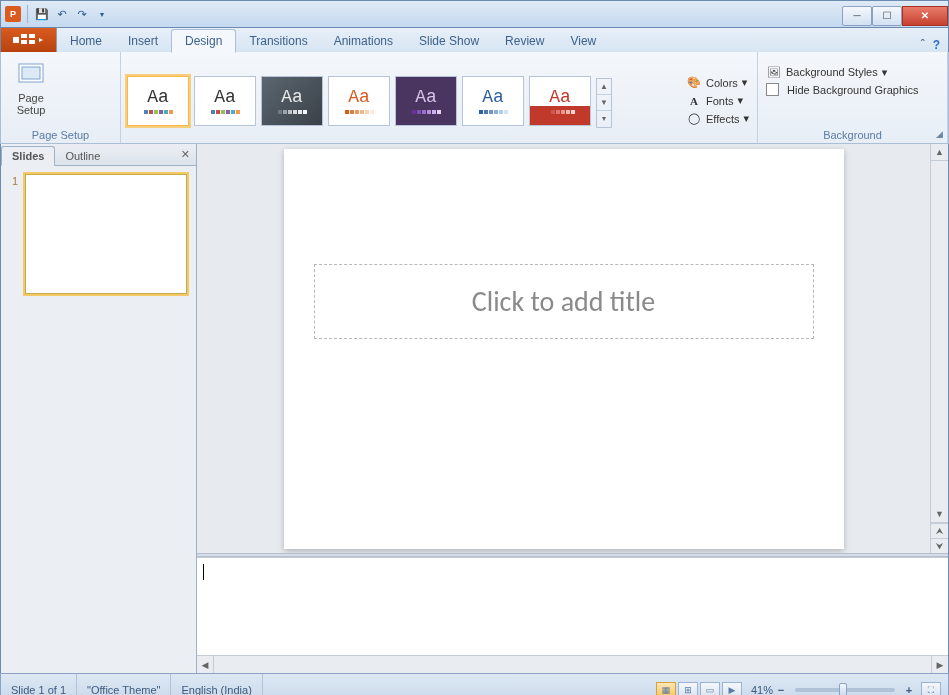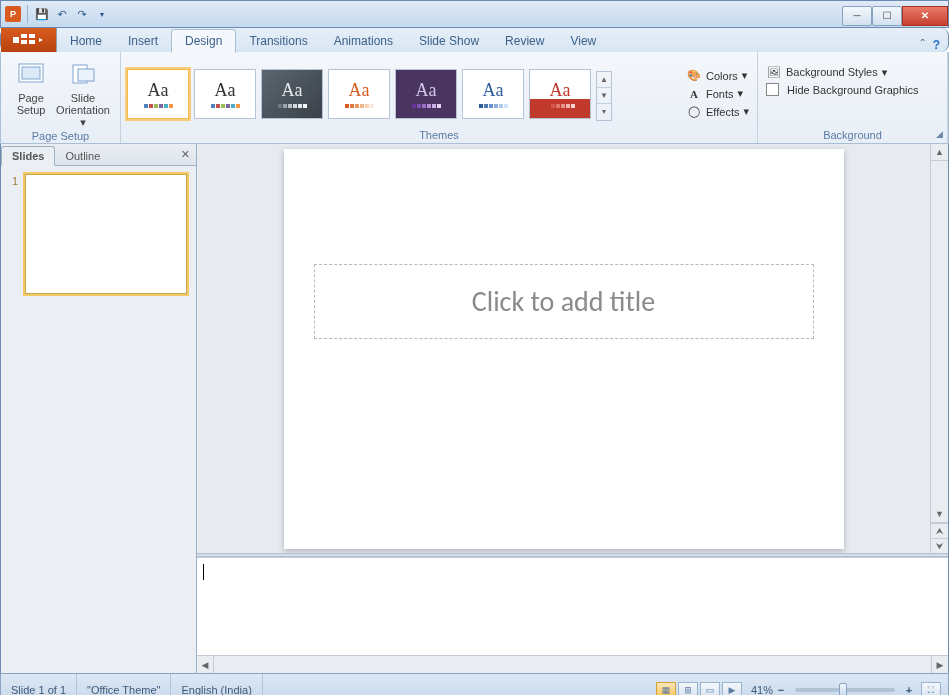--- a/index.html
+++ b/index.html
@@ -10,21 +10,21 @@
 .titlebar .qat { display: flex; align-items: center; gap: 4px; padding-left: 4px; }
 .qat-icon { width: 16px; height: 16px; display: flex; align-items: center; justify-content: center; color: #2c5a8c; font-size: 11px; }
 .qat-sep { width: 1px; height: 18px; background: #9ab3d0; margin: 0 2px; }
 .titlebar .title { position: absolute; left: 50%; transform: translateX(-50%); color: #3c628b; }
 .win-controls { margin-left: auto; display: flex; }
 .win-btn { width: 30px; height: 20px; border: 1px solid #8aa3c2; background: linear-gradient(#f4f8fc,#d2e1f1); display: flex; align-items: center; justify-content: center; font-size: 10px; color: #444; margin-top: 3px; }
 .win-btn.close { width: 46px; background: linear-gradient(#e97c6a,#c74030); color: #fff; border-color: #a83020; font-weight: bold; }
 .win-btn.min,.win-btn.max{border-radius:2px}
 
 
-.tabrow { height: 24px; background: linear-gradient(#e7eff8,#d7e5f3); border-left:1px solid #6d8ab0; border-right:1px solid #6d8ab0; display: flex; align-items: flex-end; font-size: 12px; border-radius: 8px; }
+.tabrow { height: 24px; background: linear-gradient(#e7eff8,#d7e5f3); border-left:1px solid #6d8ab0; border-right:1px solid #6d8ab0; display: flex; align-items: flex-end; font-size: 12px; }
 .file-btn { width: 56px; height: 24px; background: linear-gradient(#d95b1f,#b8420f); display:flex;align-items:center;justify-content:center; border-right:1px solid #8c9db2;}
 .file-btn svg{width:34px;height:14px}
 .tab { padding: 4px 13px; color: #3c628b; cursor: default; }
 .tab.active { background: #f4f7fb; border: 1px solid #aabfd6; border-bottom: 1px solid #f4f7fb; border-radius: 3px 3px 0 0; margin-bottom: -1px; }
 .tabrow .spacer { flex: 1; }
 .help-icons { display:flex; gap:8px; padding-right:8px; color:#3c628b; font-size:12px; align-items:center; }
 
 
 .ribbon { height: 92px; background: linear-gradient(#f4f7fb,#e8eef6); border:1px solid #aabfd6; border-top:none; display:flex; font-size:11px; color:#444; }
 .group { border-right:1px solid #c3d2e3; padding:4px 6px 2px; display:flex; flex-direction:column; }
@@ -32,21 +32,21 @@
 .group-label { text-align:center; color:#5a7ba3; font-size:11px; padding-top:2px; position:relative; }
 .group-label .launcher { position:absolute; right:-2px; top:2px; font-size:9px; color:#6c88a8; }
 
 .bigbtn { width:48px; display:flex; flex-direction:column; align-items:center; padding-top:2px; gap:2px; text-align:center; line-height:1.1; }
 .bigbtn .ico { width:32px; height:32px; display:flex;align-items:center;justify-content:center; }
 
 
 .theme-gallery { display:flex; gap:5px; align-items:center; padding-top:4px; flex:1; }
 .theme-item { width:62px; height:50px; border:1px solid #b5c5d7; background:#fff; display:flex; flex-direction:column; align-items:center; justify-content:center; position:relative; }
 .theme-item.sel { border:1px solid #f7b84a; outline:2px solid #f7ce7c; outline-offset:0; }
-.theme-item .aa { font-size:18px; font-family: Liberation Serif, serif; }
+.theme-item .aa { font-size:18px; font-family: Liberation Mono, monospace; }
 .theme-item .swatch { display:flex; gap:1px; margin-top:3px; }
 .theme-item .swatch span{width:4px;height:4px;display:block}
 .theme-nav { width:16px; display:flex; flex-direction:column; border:1px solid #b5c5d7; height:50px; margin-top:4px; }
 .theme-nav div{flex:1;display:flex;align-items:center;justify-content:center;font-size:8px;border-bottom:1px solid #c3d2e3;color:#666}
 .theme-nav div:last-child{border:none}
 
 .small-list { display:flex; flex-direction:column; gap:2px; padding-top:4px; }
 .small-item { display:flex; align-items:center; gap:4px; font-size:11px; color:#333; padding:1px 2px; }
 .small-item .ico{width:16px;height:14px;display:flex;align-items:center;justify-content:center;font-size:11px}
 .chk { width:13px;height:13px;border:1px solid #888;background:#fff;display:inline-block;margin-right:4px; }
@@ -145,29 +145,20 @@
     <div class="group-body">
       <div class="bigbtn">
         <div class="ico">
             <svg width="28" height="24">
               <rect x="2" y="2" width="24" height="18" fill="#fff" stroke="#7fa4cf"></rect>
               <rect x="5" y="5" width="18" height="12" fill="#dce9f6" stroke="#7fa4cf"></rect>
             </svg>
           </div>
         <span>Page Setup</span>
       </div>
-      <div class="bigbtn">
-        <div class="ico">
-            <svg width="28" height="24">
-              <rect x="4" y="3" width="14" height="18" fill="#fff" stroke="#7fa4cf"></rect>
-              <rect x="9" y="7" width="16" height="12" fill="#eaf2fb" stroke="#7fa4cf"></rect>
-            </svg>
-          </div>
-        <span><span>Slide Orientation</span> ▾</span>
-      </div>
     </div>
     <div class="group-label">Page Setup</div>
   </div>
 
   <div class="group" style="flex:1">
     <div class="group-body" style="align-items:center">
       <div class="theme-gallery">
         <div class="theme-item sel">
             <span class="aa" style="color:#333">Aa</span>
             <div class="swatch">
@@ -250,21 +241,20 @@
             <div>▼</div>
             <div>▾</div>
           </div>
       </div>
       <div class="small-list" style="margin-left:6px">
         <div class="small-item"><span class="ico">🎨</span><span>Colors</span> ▾</div>
         <div class="small-item"><span class="ico" style="font-family:serif;font-weight:bold">A</span><span>Fonts</span> ▾</div>
         <div class="small-item"><span class="ico">◯</span><span>Effects</span> ▾</div>
       </div>
     </div>
-    <div class="group-label">Themes</div>
   </div>
 
   <div class="group" style="width:190px">
     <div class="group-body">
       <div class="small-list" style="padding-top:8px">
         <div class="small-item"><span class="ico">🖼</span><span>Background Styles</span> ▾</div>
         <div class="small-item" style="margin-top:0">
             <span class="chk"></span>
             <span>Hide Background Graphics</span>
           </div>

